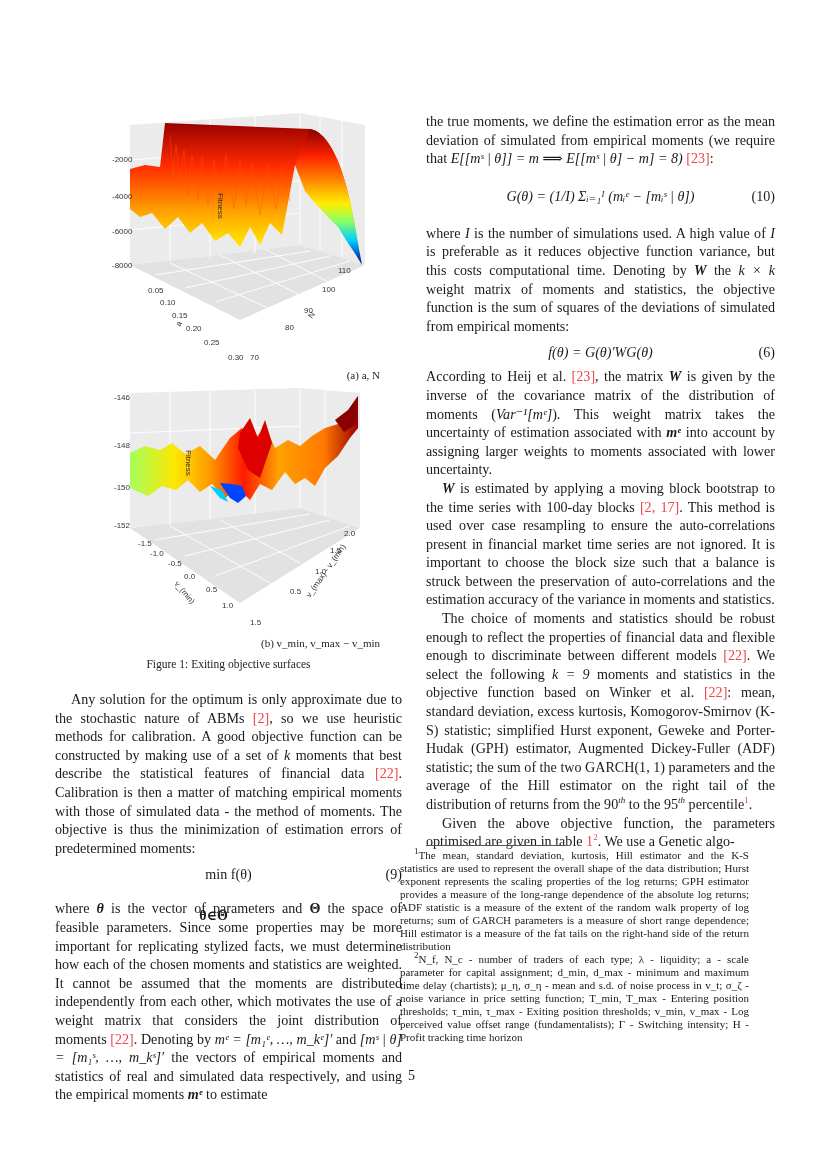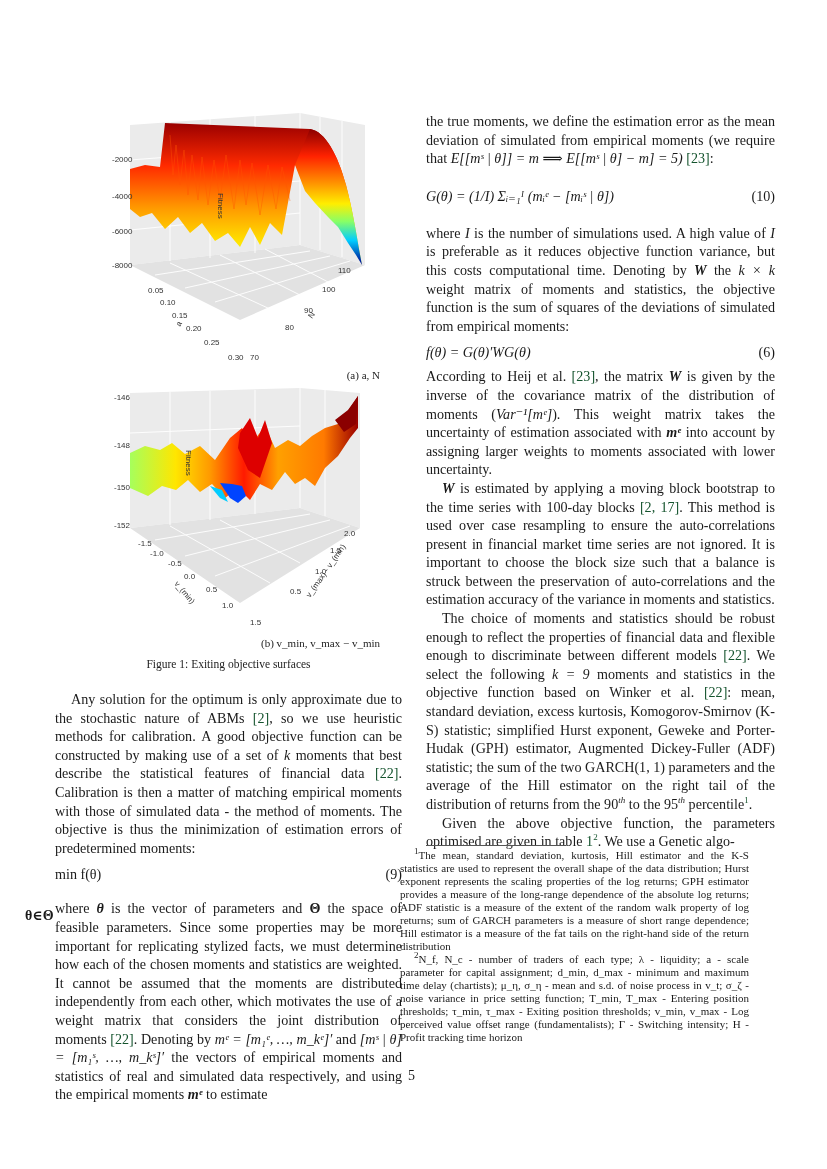--- a/index.html
+++ b/index.html
@@ -4,22 +4,22 @@
 <style>
   html, body { margin: 0; padding: 0; background: #ffffff; }
   body { width: 827px; height: 1169px; position: relative; overflow: hidden;
          font-family: "DejaVu Serif", "Liberation Serif", serif; color: #1a1a1a; }
   .col { position: absolute; font-family: "Liberation Serif", "DejaVu Serif", serif;
          font-size: 14.1px; line-height: 18.6px; text-align: justify; }
   .left { left: 55px; width: 347px; }
   .right { left: 426px; width: 349px; }
   p { margin: 0; }
   .indent { text-indent: 16px; }
-  .cite { color: #14532d; }
-  .eq { position: relative; height: 22px; margin: 4px 0; }
+  .cite { color: #ef4444; }
+  .eq { position: relative; height: 22px; margin: 4px 0; text-align: center; }
   .eq .num { position: absolute; right: 0; top: 0; }
   .eq .body { display: inline-block; font-style: italic; }
   .b { font-weight: bold; font-style: italic; }
   .fig { position: absolute; left: 110px; width: 270px; }
   .plot { position: relative; }
   .caption { font-family: "Liberation Serif", serif; font-size: 11px; text-align: right; color: #222; }
   .figcap { position: absolute; left: 55px; width: 347px; top: 658px; text-align: center;
             font-family: "Liberation Serif", serif; font-size: 11.5px; color: #222; }
   .footrule { position: absolute; left: 426px; top: 845px; width: 140px; border-top: 1px solid #555; }
   .foot { position: absolute; left: 400px; width: 349px; top: 849px; font-family: "Liberation Serif", serif;
@@ -180,21 +180,21 @@
     <div style="font-size:14px; line-height:9px; font-weight:bold; margin-left:-30px;margin-top:27px;">θ∈Θ</div>
     <span class="num">(9)</span>
   </div>
   <p>
     <span>where </span><b class="b">θ</b><span> is the vector of parameters and </span><b>Θ</b><span> the space of feasible parameters. Since some properties may be more important for replicating stylized facts, we must determine how each of the chosen moments and statistics are weighted. It cannot be assumed that the moments are distributed independently from each other, which motivates the use of a weight matrix that considers the joint distribution of moments </span><a class="cite">[22]</a><span>. Denoting by </span><i>mᵉ = [m₁ᵉ, …, m_kᵉ]′</i><span> and </span><i>[mˢ | θ] = [m₁ˢ, …, m_kˢ]′</i><span> the vectors of empirical moments and statistics of real and simulated data respectively, and using the empirical moments </span><b class="b">mᵉ</b><span> to estimate</span>
   </p>
 </div>
 
 <div class="col right" style="top:112px;">
   <p>
-    <span>the true moments, we define the estimation error as the mean deviation of simulated from empirical moments (we require that </span><i>E[[mˢ | θ]] = m ⟹ E[[mˢ | θ] − m] = 5)</i><span> </span><a class="cite">[23]</a><span>:</span>
+    <span>the true moments, we define the estimation error as the mean deviation of simulated from empirical moments (we require that </span><i>E[[mˢ | θ]] = m ⟹ E[[mˢ | θ] − m] = 8)</i><span> </span><a class="cite">[23]</a><span>:</span>
   </p>
   <div class="eq" style="height:48px; line-height:48px;">
     <span class="body">G(θ) = (1/I) Σᵢ₌₁ᴵ (mᵢᵉ − [mᵢˢ | θ])</span>
     <span class="num">(10)</span>
   </div>
   <p>
     <span>where </span><i>I</i><span> is the number of simulations used. A high value of </span><i>I</i><span> is preferable as it reduces objective function variance, but this costs computational time. Denoting by </span><b class="b">W</b><span> the </span><i>k × k</i><span> weight matrix of moments and statistics, the objective function is the sum of squares of the deviations of simulated from empirical moments:</span>
   </p>
   <div class="eq" style="height:26px; line-height:26px; margin:4px 0 2px;">
     <span class="body">f(θ) = G(θ)′WG(θ)</span>

